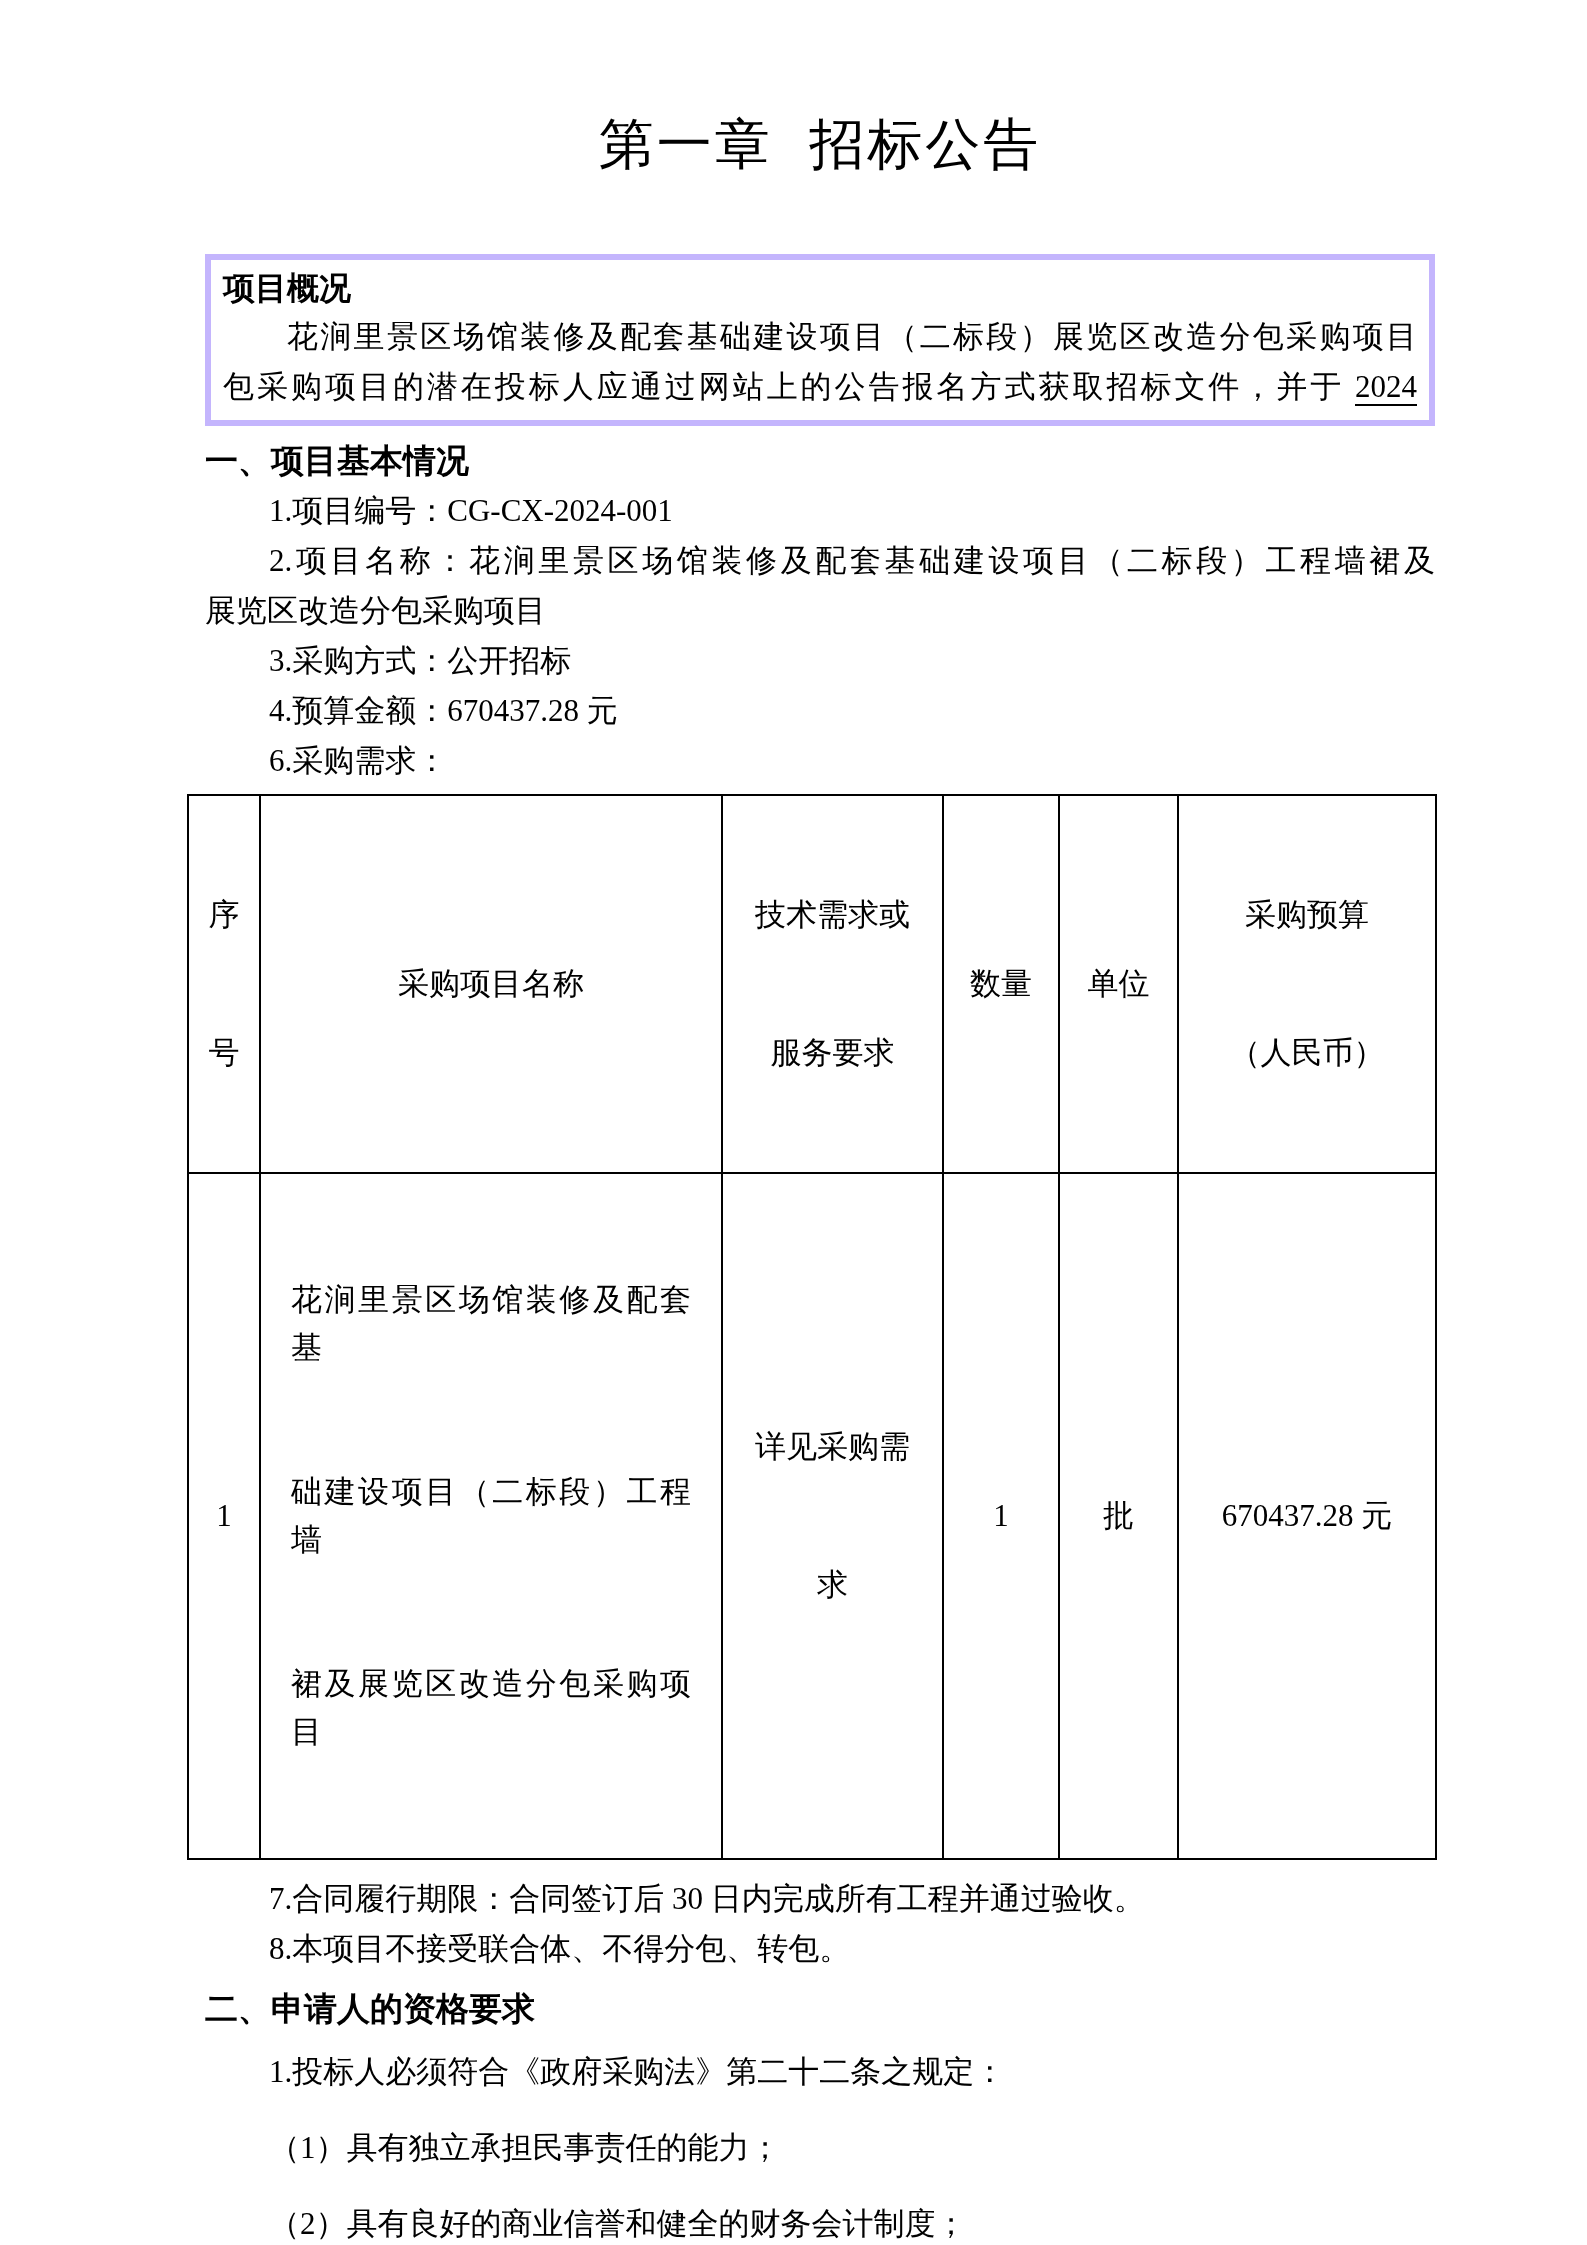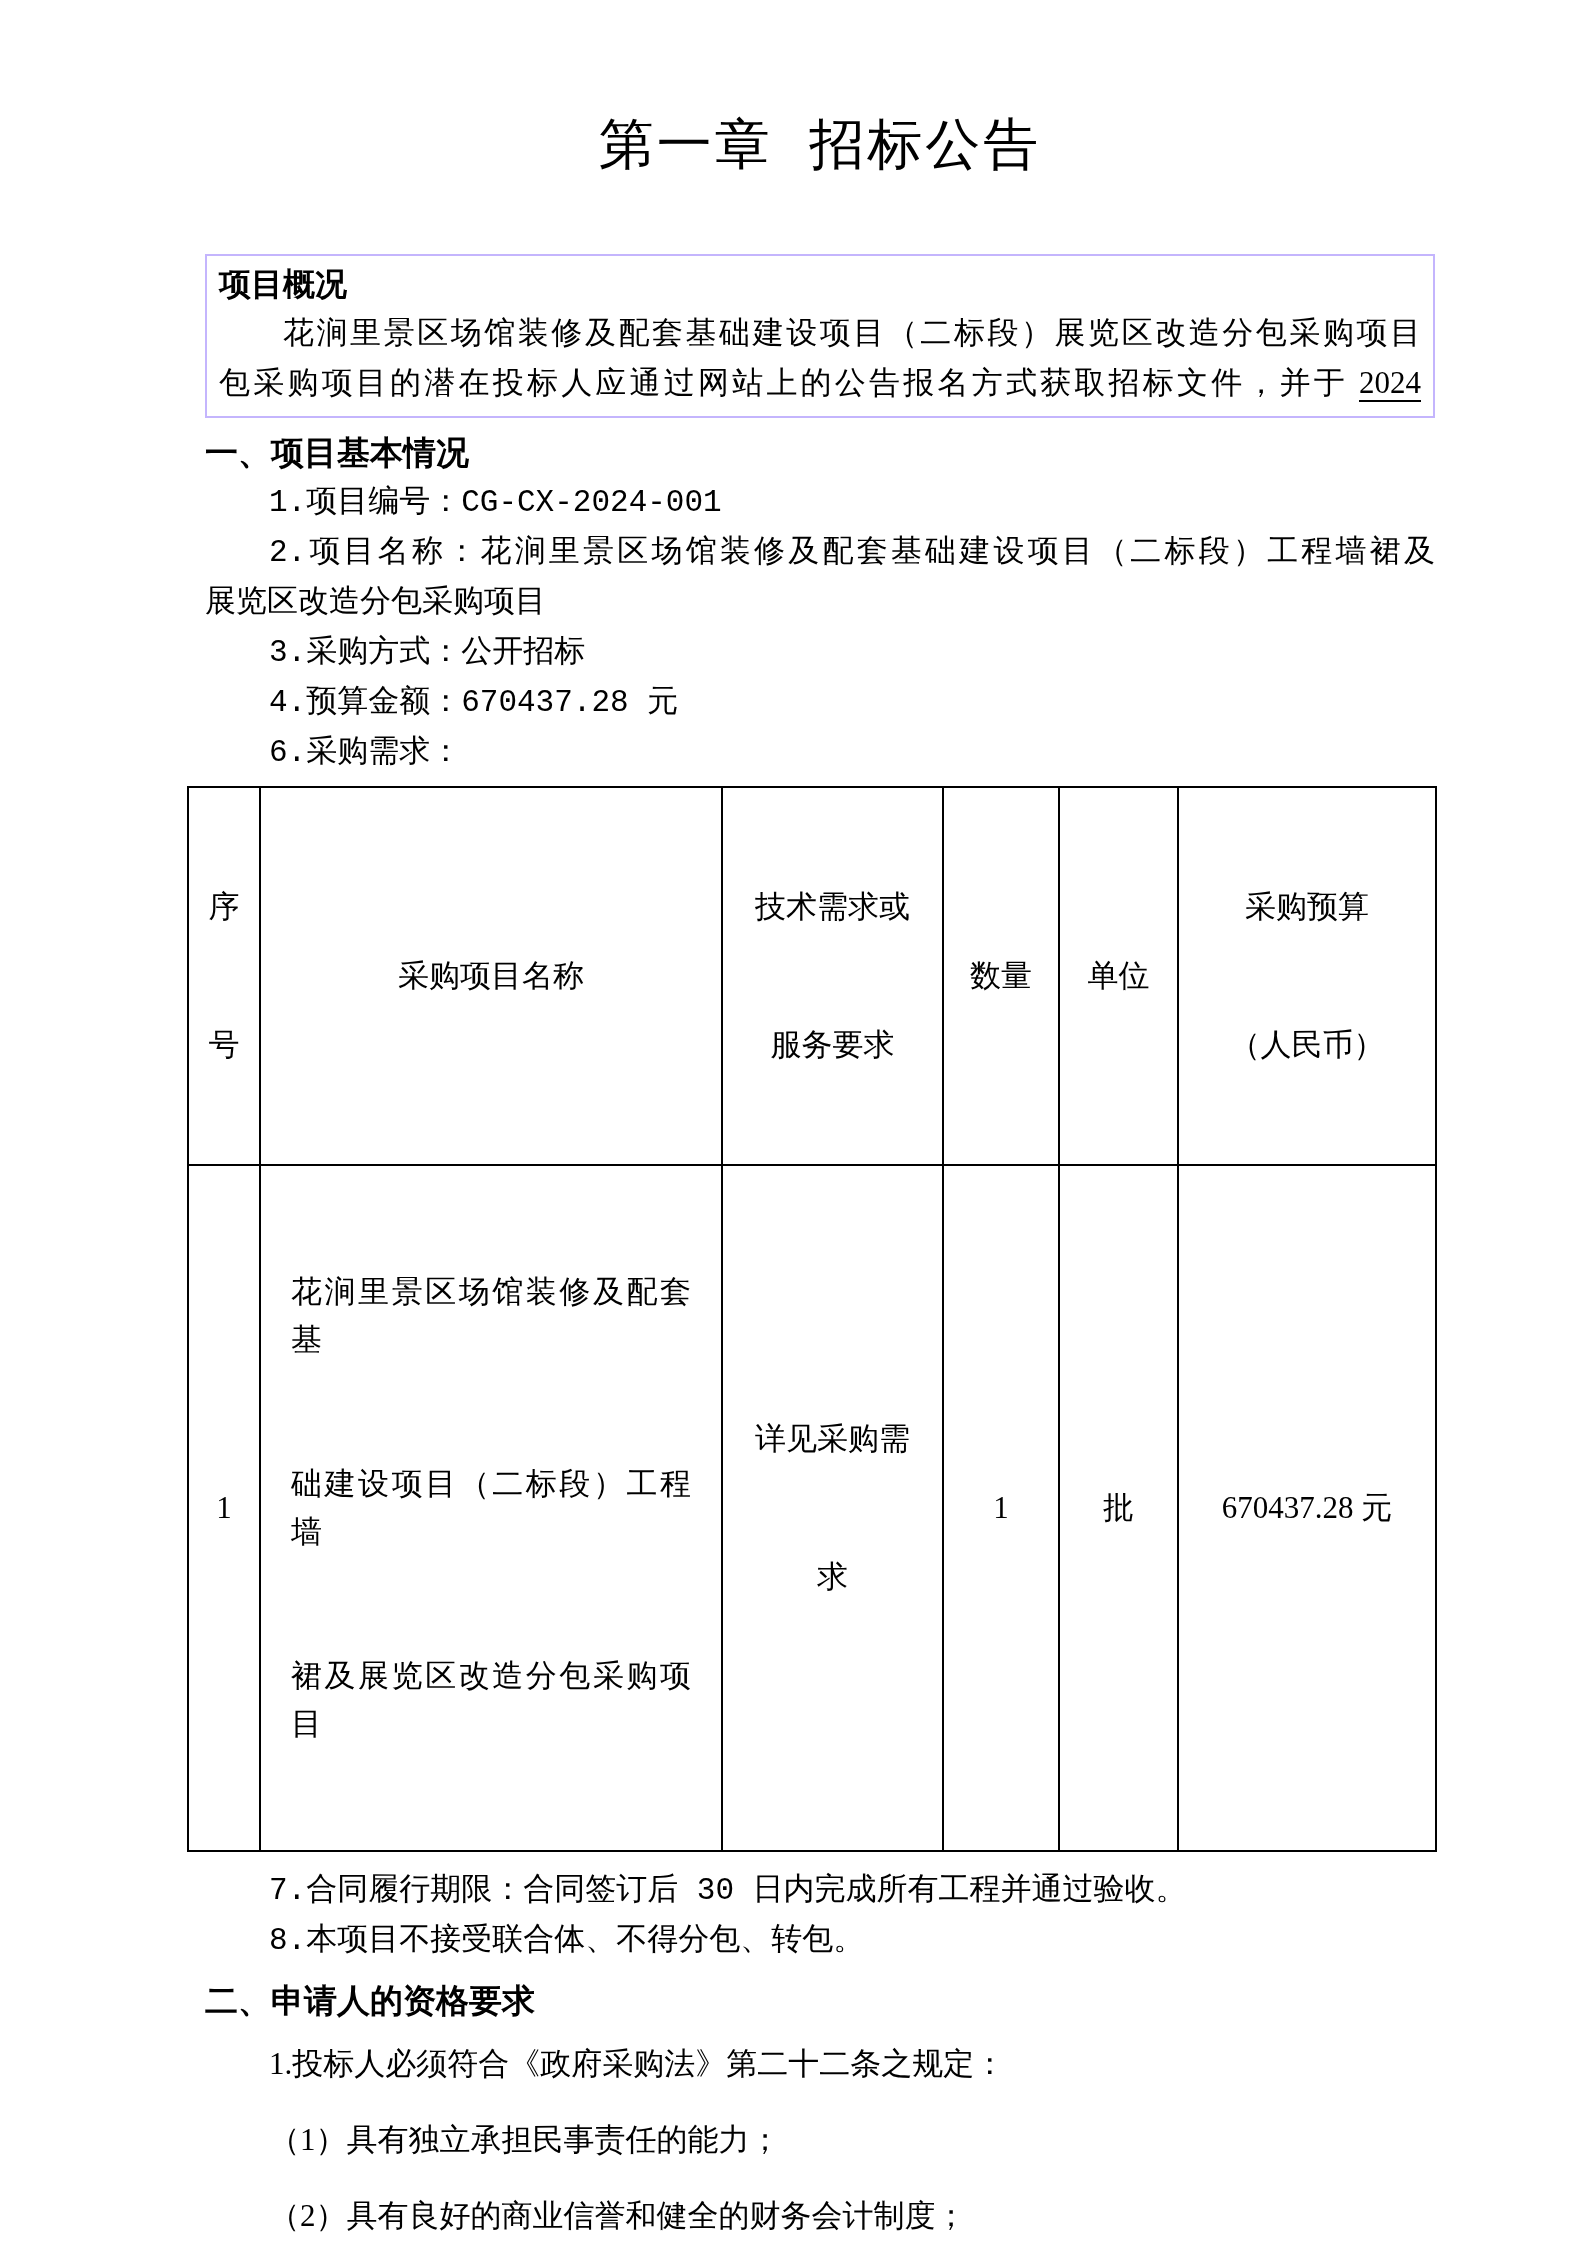--- a/index.html
+++ b/index.html
@@ -25,31 +25,31 @@
     text-align: center;
     font-family: "Liberation Sans", "DejaVu Sans", sans-serif;
     font-weight: normal;
     font-size: 55px;
     line-height: 72px;
     letter-spacing: 3px;
     white-space: pre-wrap;
     margin-bottom: 74px;
   }
   .overview-box {
-    border: 2px solid #c4b5fd;
+    border: 6px solid #c4b5fd;
     padding: 4px 12px 8px 12px;
   }
   .box-heading {
     font-family: "Liberation Sans", "DejaVu Sans", sans-serif;
     font-weight: bold;
     font-size: 32px;
     line-height: 48px;
   }
   .ov-line { line-height: 50px; white-space: pre-wrap; }
-  .s1-line { line-height: 50px; white-space: pre-wrap; font-family: Liberation Mono, monospace; }
+  .s1-line { line-height: 50px; white-space: pre-wrap; }
   .s2-line { line-height: 76px; white-space: pre-wrap; }
   .ind { text-indent: 64px; }
   .fill {
     text-align: justify;
     text-align-last: justify;
   }
   .u {
     text-decoration: underline;
     text-decoration-thickness: 2px;
     text-underline-offset: 7px;

